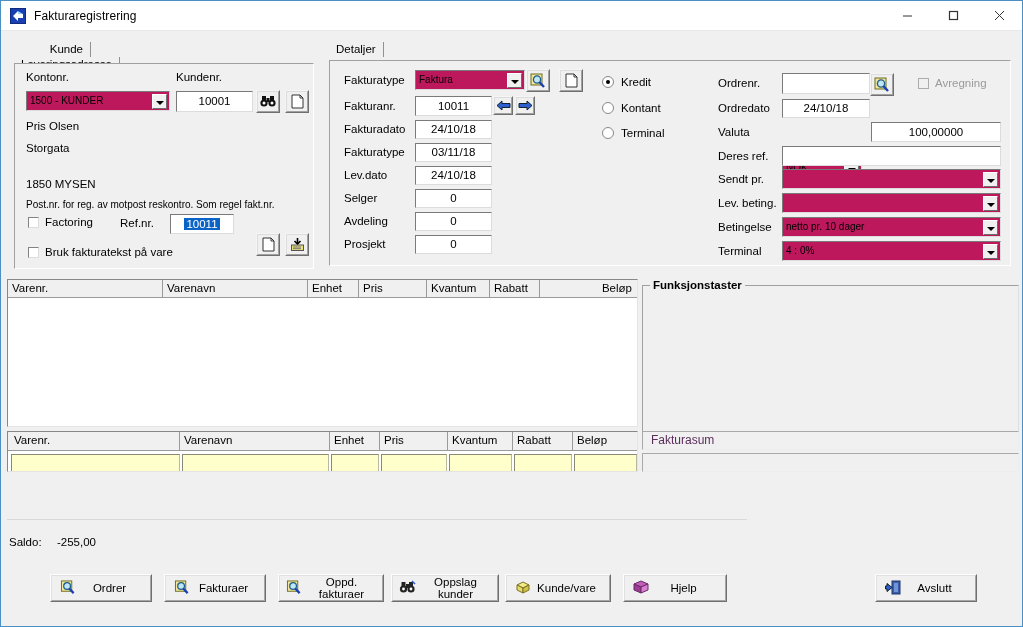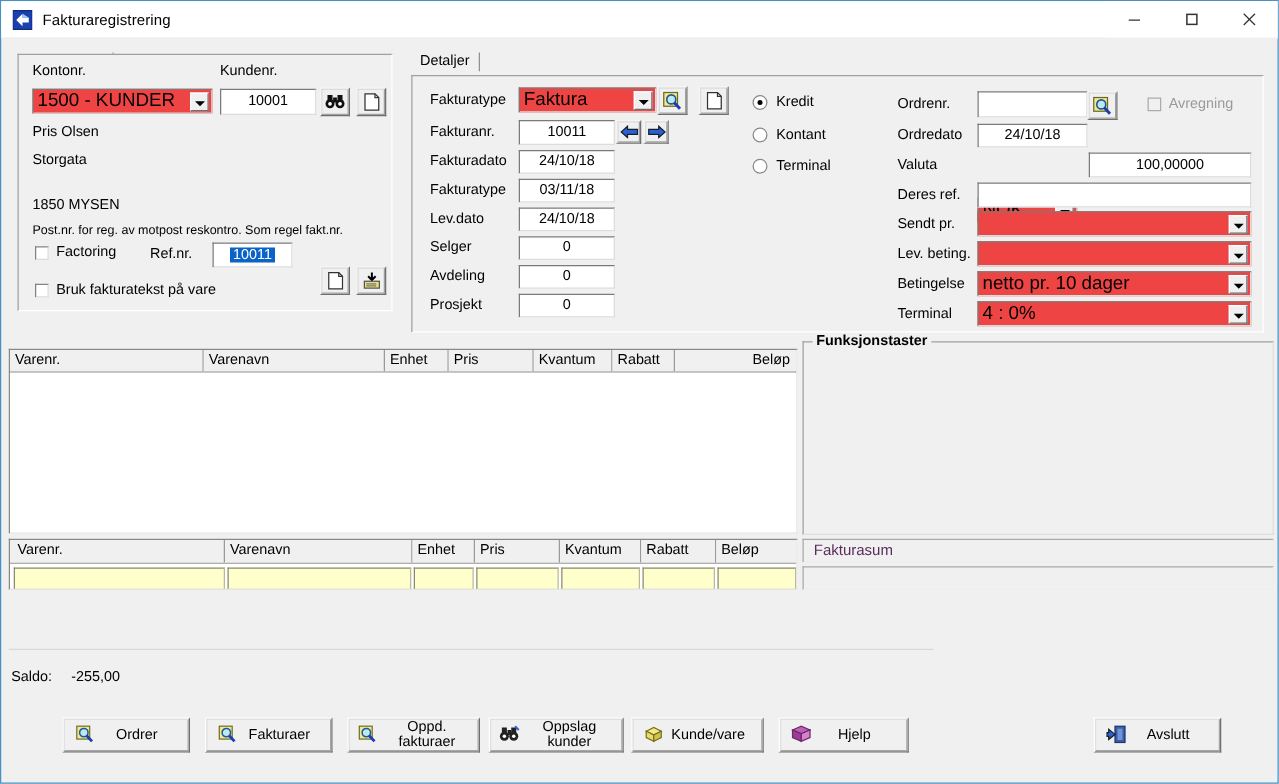--- a/index.html
+++ b/index.html
@@ -39,25 +39,25 @@
   .lbl{font-size:11.5px;color:#000;white-space:nowrap;}
   .field{
     background:#fff;border:1px solid #848484;
     border-top-color:#7a7a7a;border-left-color:#7a7a7a;
     border-right-color:#dcdcdc;border-bottom-color:#dcdcdc;
     box-sizing:border-box;height:19px;line-height:17px;
     font-size:11.5px;padding:0 3px;overflow:hidden;white-space:nowrap;
   }
   .field.center{text-align:center;}
   .combo{
-    background:#ef4444;border:1px solid #848484;
+    background:#be185d;border:1px solid #848484;
     border-top-color:#7a7a7a;border-left-color:#7a7a7a;
     border-right-color:#dcdcdc;border-bottom-color:#dcdcdc;
     box-sizing:border-box;height:20px;line-height:18px;
-    font-size:15px;padding:0 3px;position:relative;white-space:nowrap;overflow:hidden;
+    font-size:10px;padding:0 3px;position:relative;white-space:nowrap;overflow:hidden;
   }
   .combo .arrow{
     position:absolute;right:2px;top:2px;width:15px;height:15px;
     background:#f0f0f0;border:1px solid #fff;
     border-right-color:#6d6d6d;border-bottom-color:#6d6d6d;
     box-sizing:border-box;
   }
   .combo .arrow:after{
     content:"";position:absolute;left:3px;top:6px;
     border-left:4px solid transparent;border-right:4px solid transparent;
@@ -68,21 +68,21 @@
     border:1px solid #f5f5f5;border-right-color:#707070;border-bottom-color:#707070;
     box-sizing:border-box;position:relative;
     display:flex;align-items:center;justify-content:center;
   }
   .ibtn:before{
     content:"";position:absolute;left:0;top:0;right:0;bottom:0;
     border:1px solid #dcdcdc;border-right-color:#a0a0a0;border-bottom-color:#a0a0a0;
   }
   .grpbox{
     border:1px solid #dfdfdf;border-top-color:#a0a0a0;border-left-color:#a0a0a0;
-    box-sizing:border-box;position:absolute;
+    box-sizing:border-box;position:absolute;margin-top:12px;
   }
   .grpbox > .gtitle{
     position:absolute;left:7px;top:-7px;background:#f0f0f0;padding:0 3px;
     font-size:11.5px;font-weight:bold;
   }
   .check{
     width:11px;height:11px;background:#fff;border:1px solid #828282;
     border-right-color:#dcdcdc;border-bottom-color:#dcdcdc;box-sizing:border-box;
     display:inline-block;vertical-align:-1px;
   }
@@ -186,21 +186,21 @@
             <line x1="10" y1="1" x2="1" y2="10" stroke="#333" stroke-width="1"></line>
           </svg>
       </div>
     </div>
   </div>
 
   <div class="tabstrip" style="left:13px;top:41px;">
     <div class="tab active">Kunde</div>
     <div class="tab">Leveringsadresse</div>
   </div>
-  <div class="panel" style="left:13px;top:42px;width:300px;height:206px;">
+  <div class="panel" style="left:13px;top:62px;width:300px;height:206px;">
     <div class="lbl" style="position:absolute;left:11px;top:7px;">Kontonr.</div>
     <div class="lbl" style="position:absolute;left:161px;top:7px;">Kundenr.</div>
 
     <div class="combo" style="position:absolute;left:11px;top:27px;width:144px;">
       <span>1500 - KUNDER</span>
       <span class="arrow"></span>
     </div>
     <div class="field center" style="position:absolute;left:161px;top:27px;width:77px;height:21px;line-height:19px;">10001</div>
 
     <div class="ibtn" style="position:absolute;left:241px;top:26px;width:24px;height:23px;">

